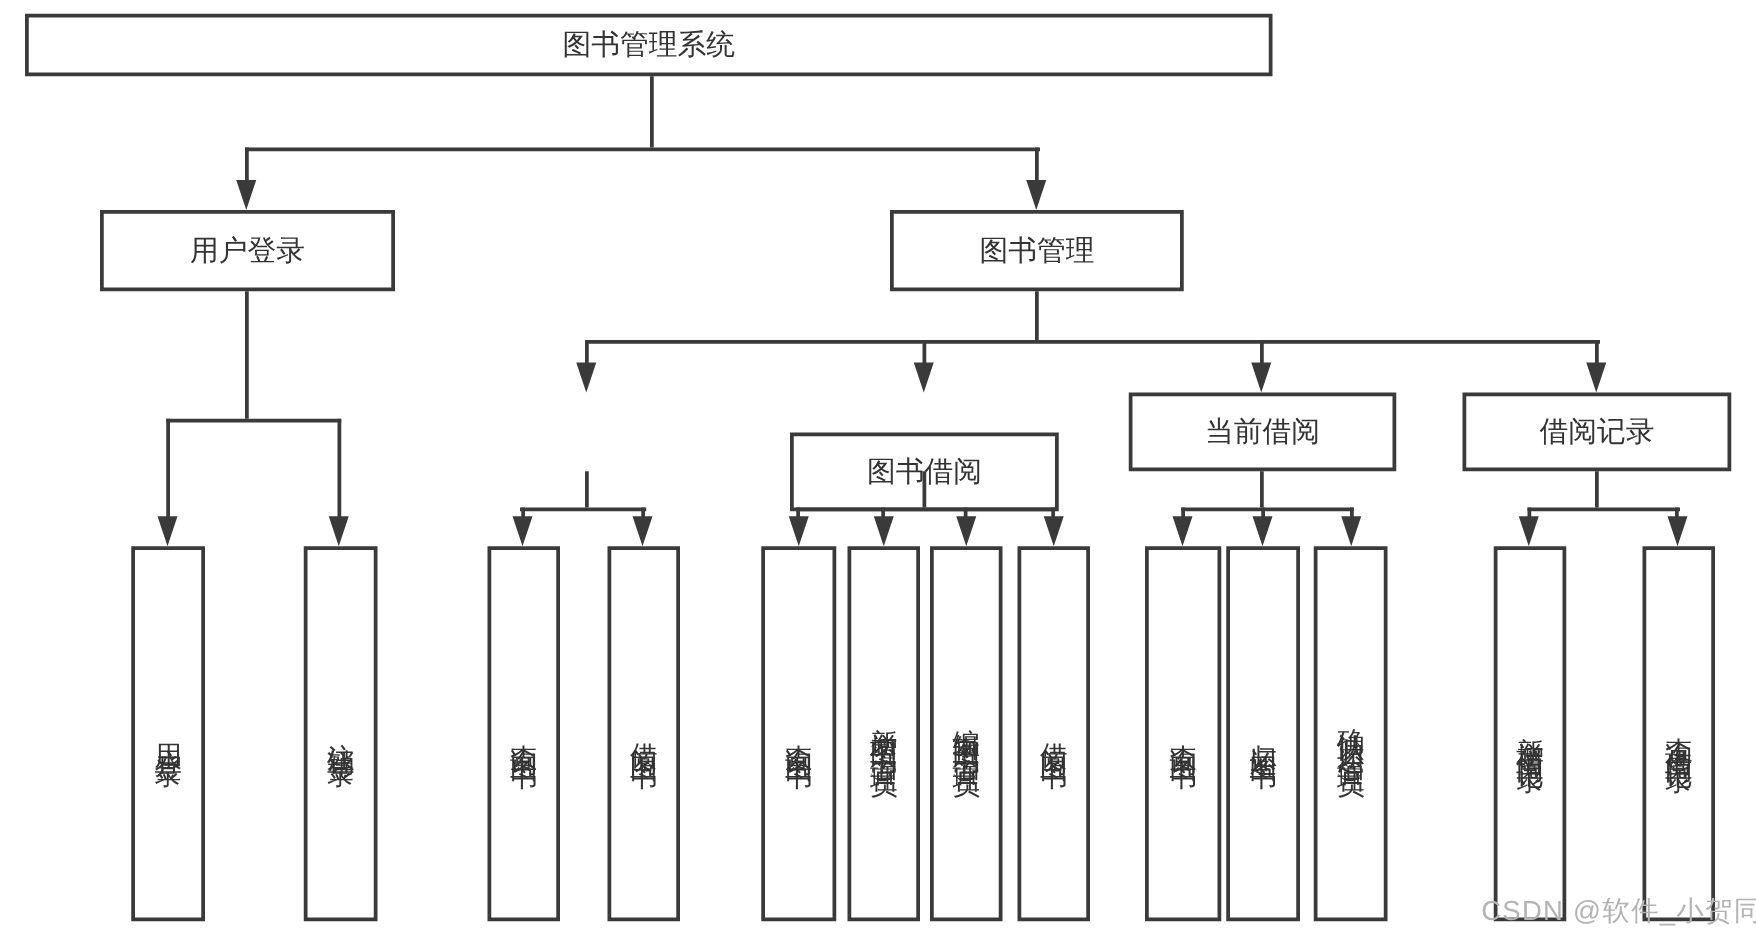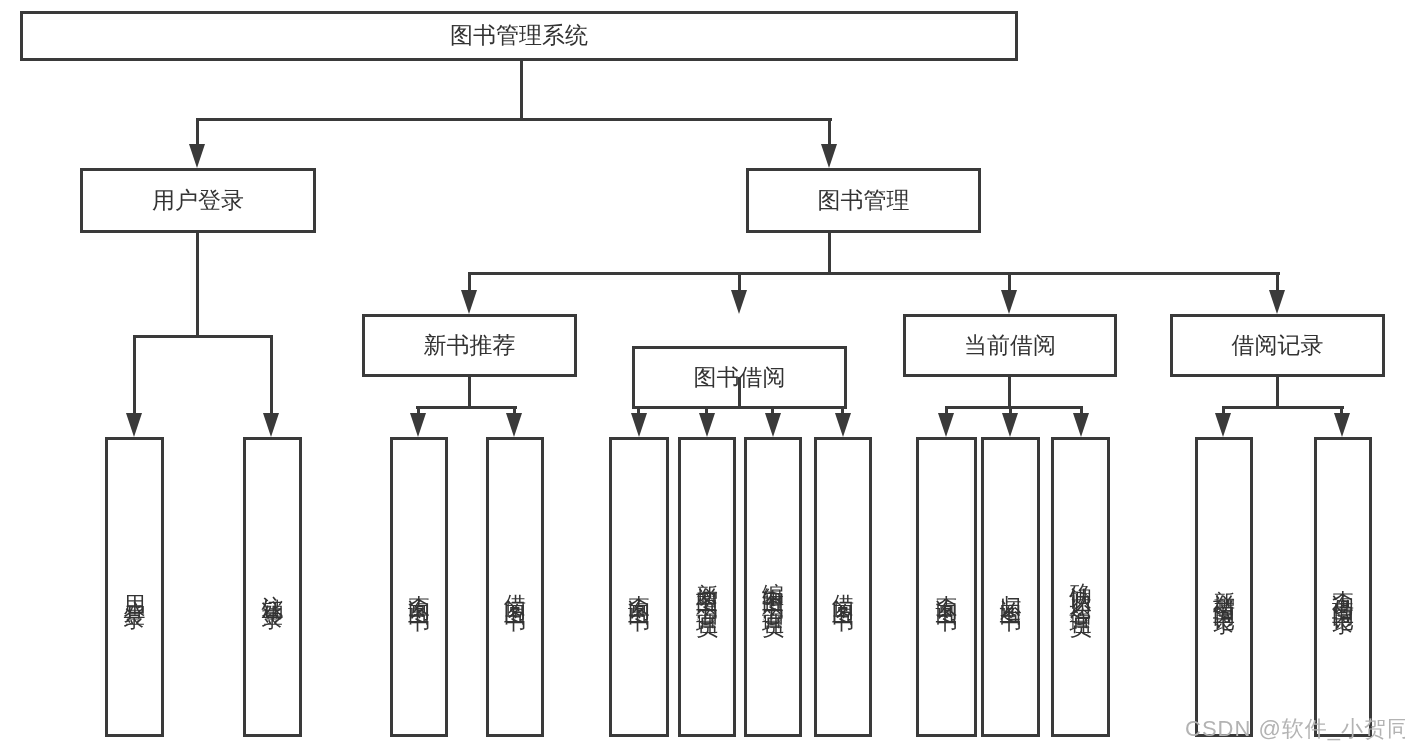--- a/index.html
+++ b/index.html
@@ -59,21 +59,21 @@
   <div class="box" style="left:20px;top:11px;width:998px;height:50px;">图书管理系统</div>
 
   <div class="vline" style="left:520px;top:61px;height:57px;"></div>
   <div class="hline" style="left:196px;top:118px;width:636px;"></div>
   <div class="vline" style="left:196px;top:118px;height:30px;"></div>
   <div class="arrow" style="left:189px;top:144px;"></div>
   <div class="vline" style="left:828px;top:118px;height:30px;"></div>
   <div class="arrow" style="left:821px;top:144px;"></div>
 
   <div class="box" style="left:80px;top:168px;width:236px;height:65px;">用户登录</div>
-  <div class="box" style="left:712px;top:168px;width:235px;height:65px;margin-left:34px;">图书管理</div>
+  <div class="box" style="left:712px;top:168px;width:235px;height:65px;">图书管理</div>
 
   <div class="vline" style="left:196px;top:233px;height:102px;"></div>
   <div class="hline" style="left:133px;top:335px;width:140px;"></div>
   <div class="vline" style="left:133px;top:335px;height:82px;"></div>
   <div class="arrow" style="left:126px;top:413px;"></div>
   <div class="vline" style="left:270px;top:335px;height:82px;"></div>
   <div class="arrow" style="left:263px;top:413px;"></div>
 
   <div class="box leaf" style="left:105px;top:437px;width:59px;height:300px;">用户登录</div>
   <div class="box leaf" style="left:243px;top:437px;width:59px;height:300px;">注销登录</div>
@@ -82,21 +82,20 @@
   <div class="hline" style="left:468px;top:272px;width:812px;"></div>
   <div class="vline" style="left:468px;top:272px;height:20px;"></div>
   <div class="arrow" style="left:461px;top:290px;"></div>
   <div class="vline" style="left:738px;top:272px;height:20px;"></div>
   <div class="arrow" style="left:731px;top:290px;"></div>
   <div class="vline" style="left:1008px;top:272px;height:20px;"></div>
   <div class="arrow" style="left:1001px;top:290px;"></div>
   <div class="vline" style="left:1276px;top:272px;height:20px;"></div>
   <div class="arrow" style="left:1269px;top:290px;"></div>
 
-  <div class="box" style="left:362px;top:314px;width:215px;height:63px;">新书推荐</div>
   <div class="box" style="left:632px;top:314px;width:215px;height:63px;margin-top:32px;">图书借阅</div>
   <div class="box" style="left:903px;top:314px;width:214px;height:63px;">当前借阅</div>
   <div class="box" style="left:1170px;top:314px;width:215px;height:63px;">借阅记录</div>
 
   <div class="vline" style="left:468px;top:377px;height:29px;"></div>
   <div class="hline" style="left:416px;top:406px;width:101px;"></div>
   <div class="vline" style="left:417px;top:406px;height:11px;"></div>
   <div class="arrow" style="left:410px;top:413px;"></div>
   <div class="vline" style="left:513px;top:406px;height:11px;"></div>
   <div class="arrow" style="left:506px;top:413px;"></div>

